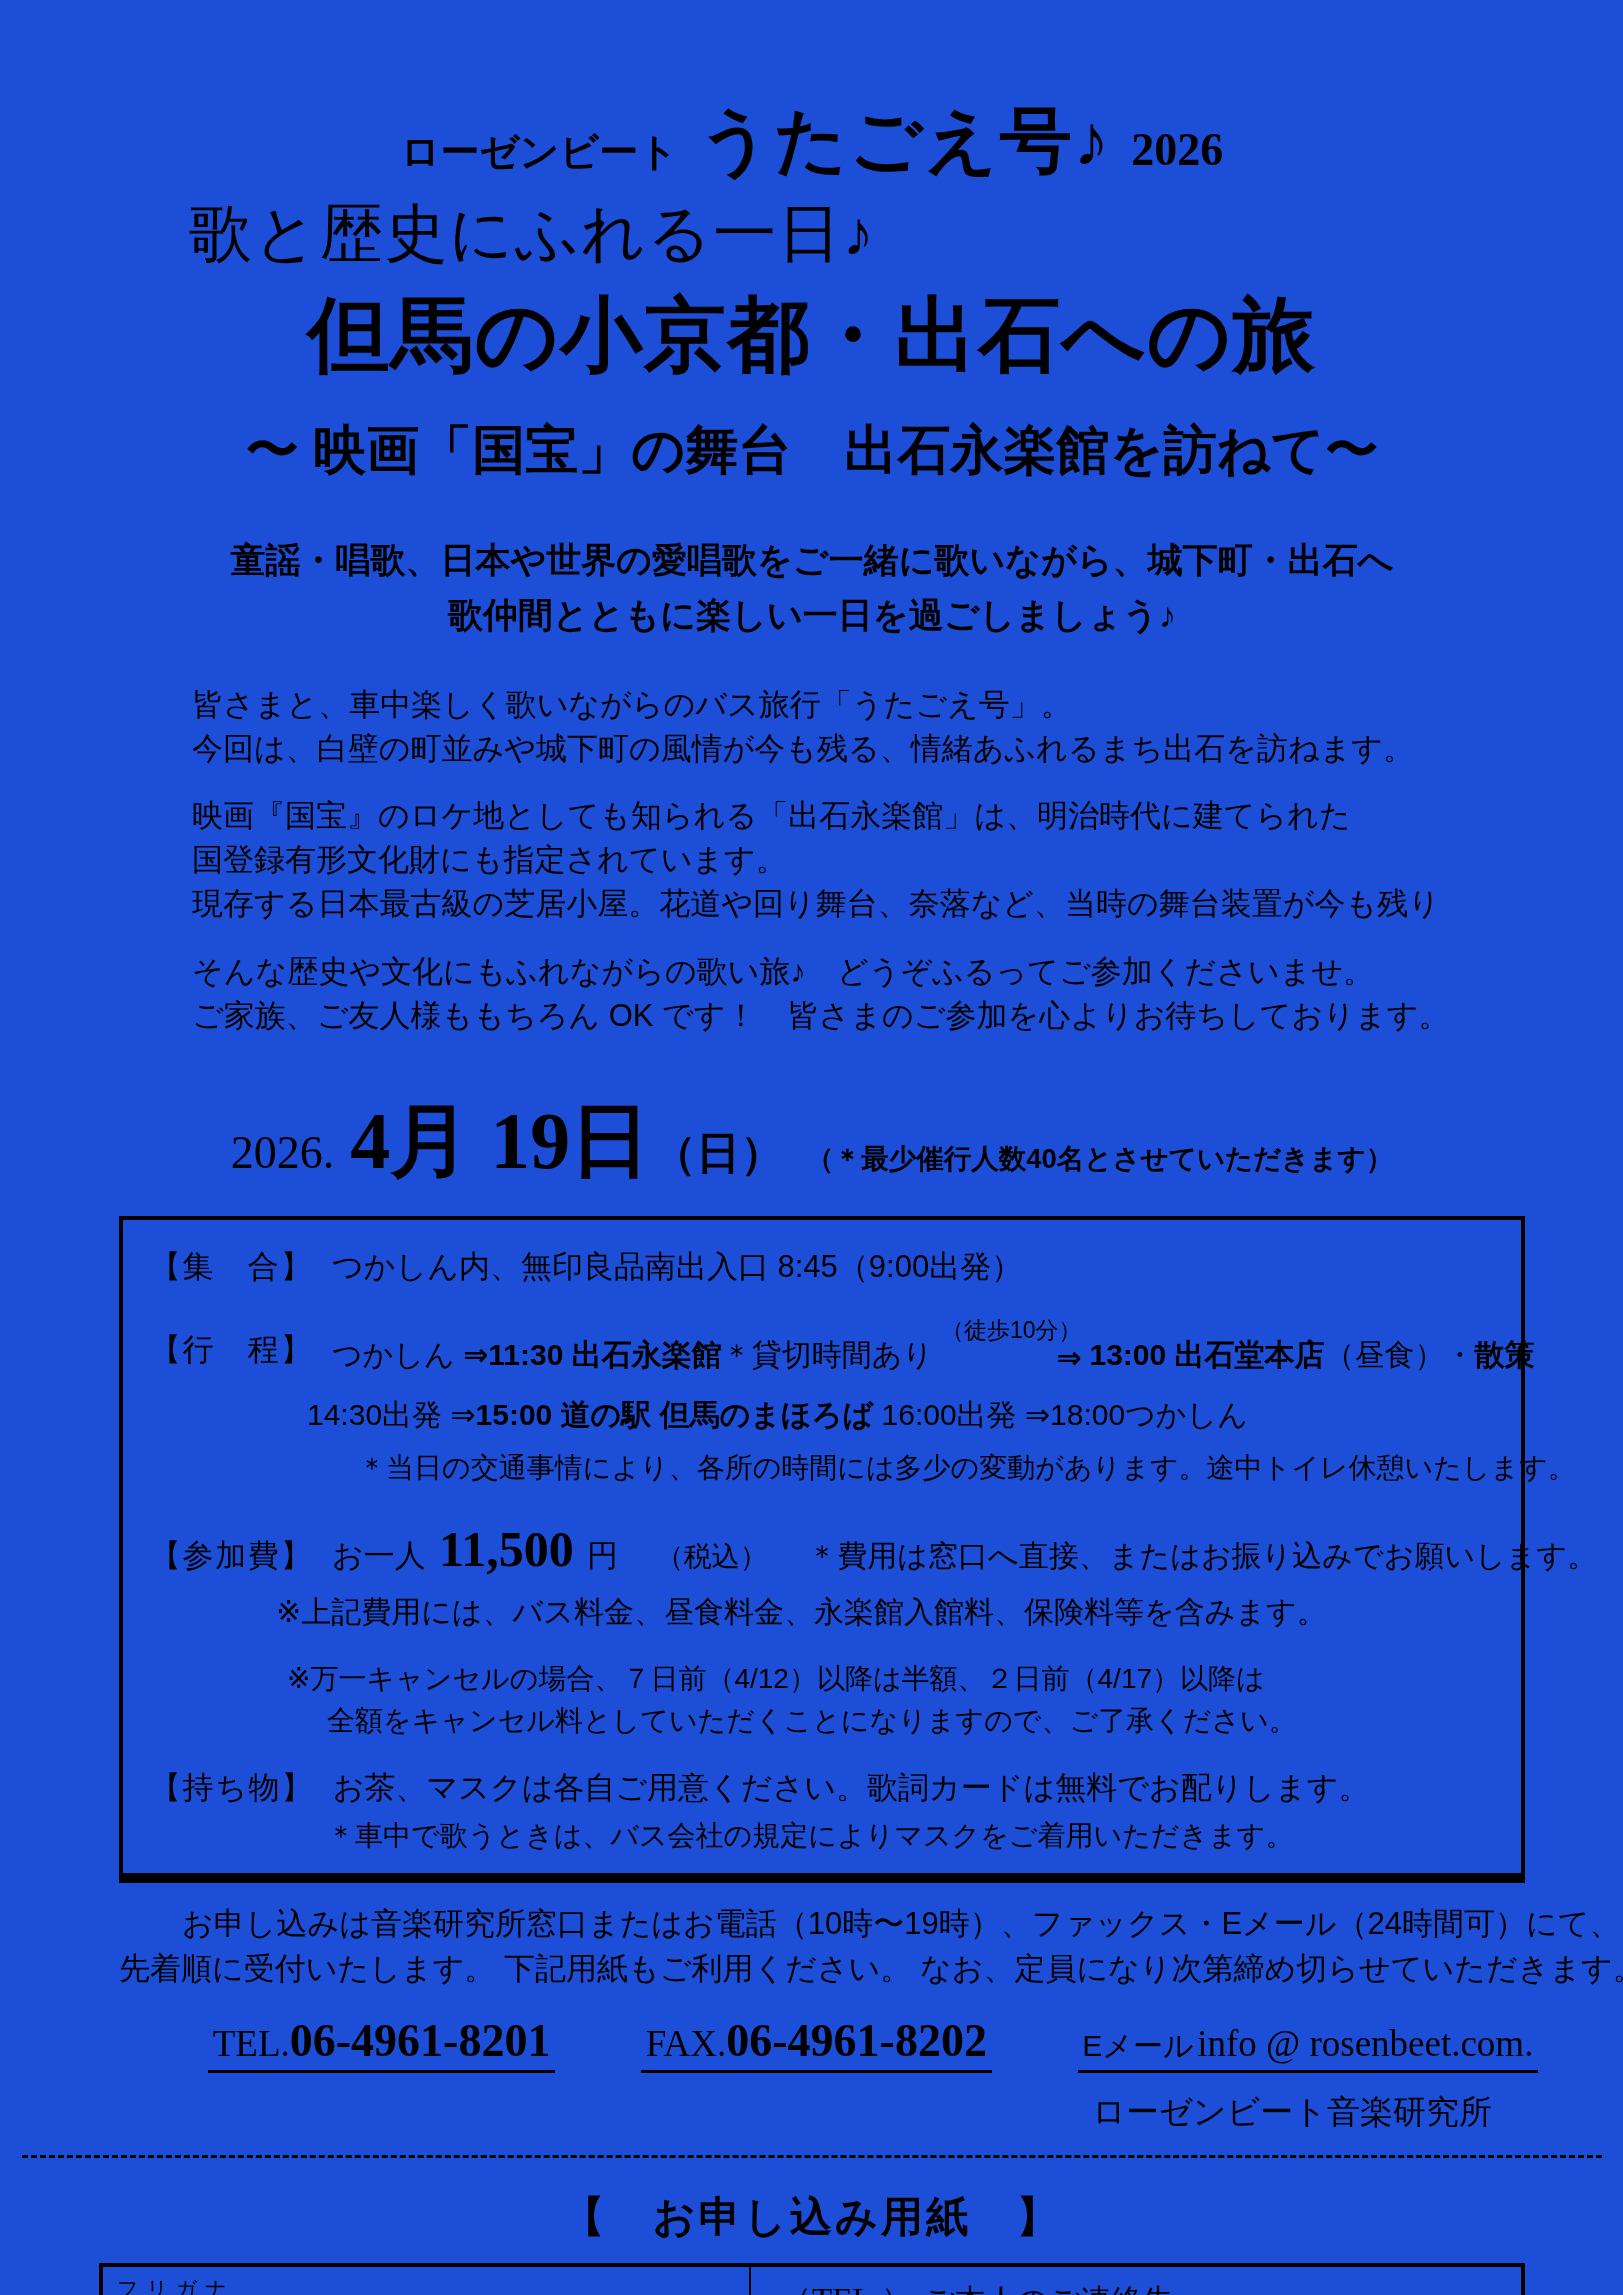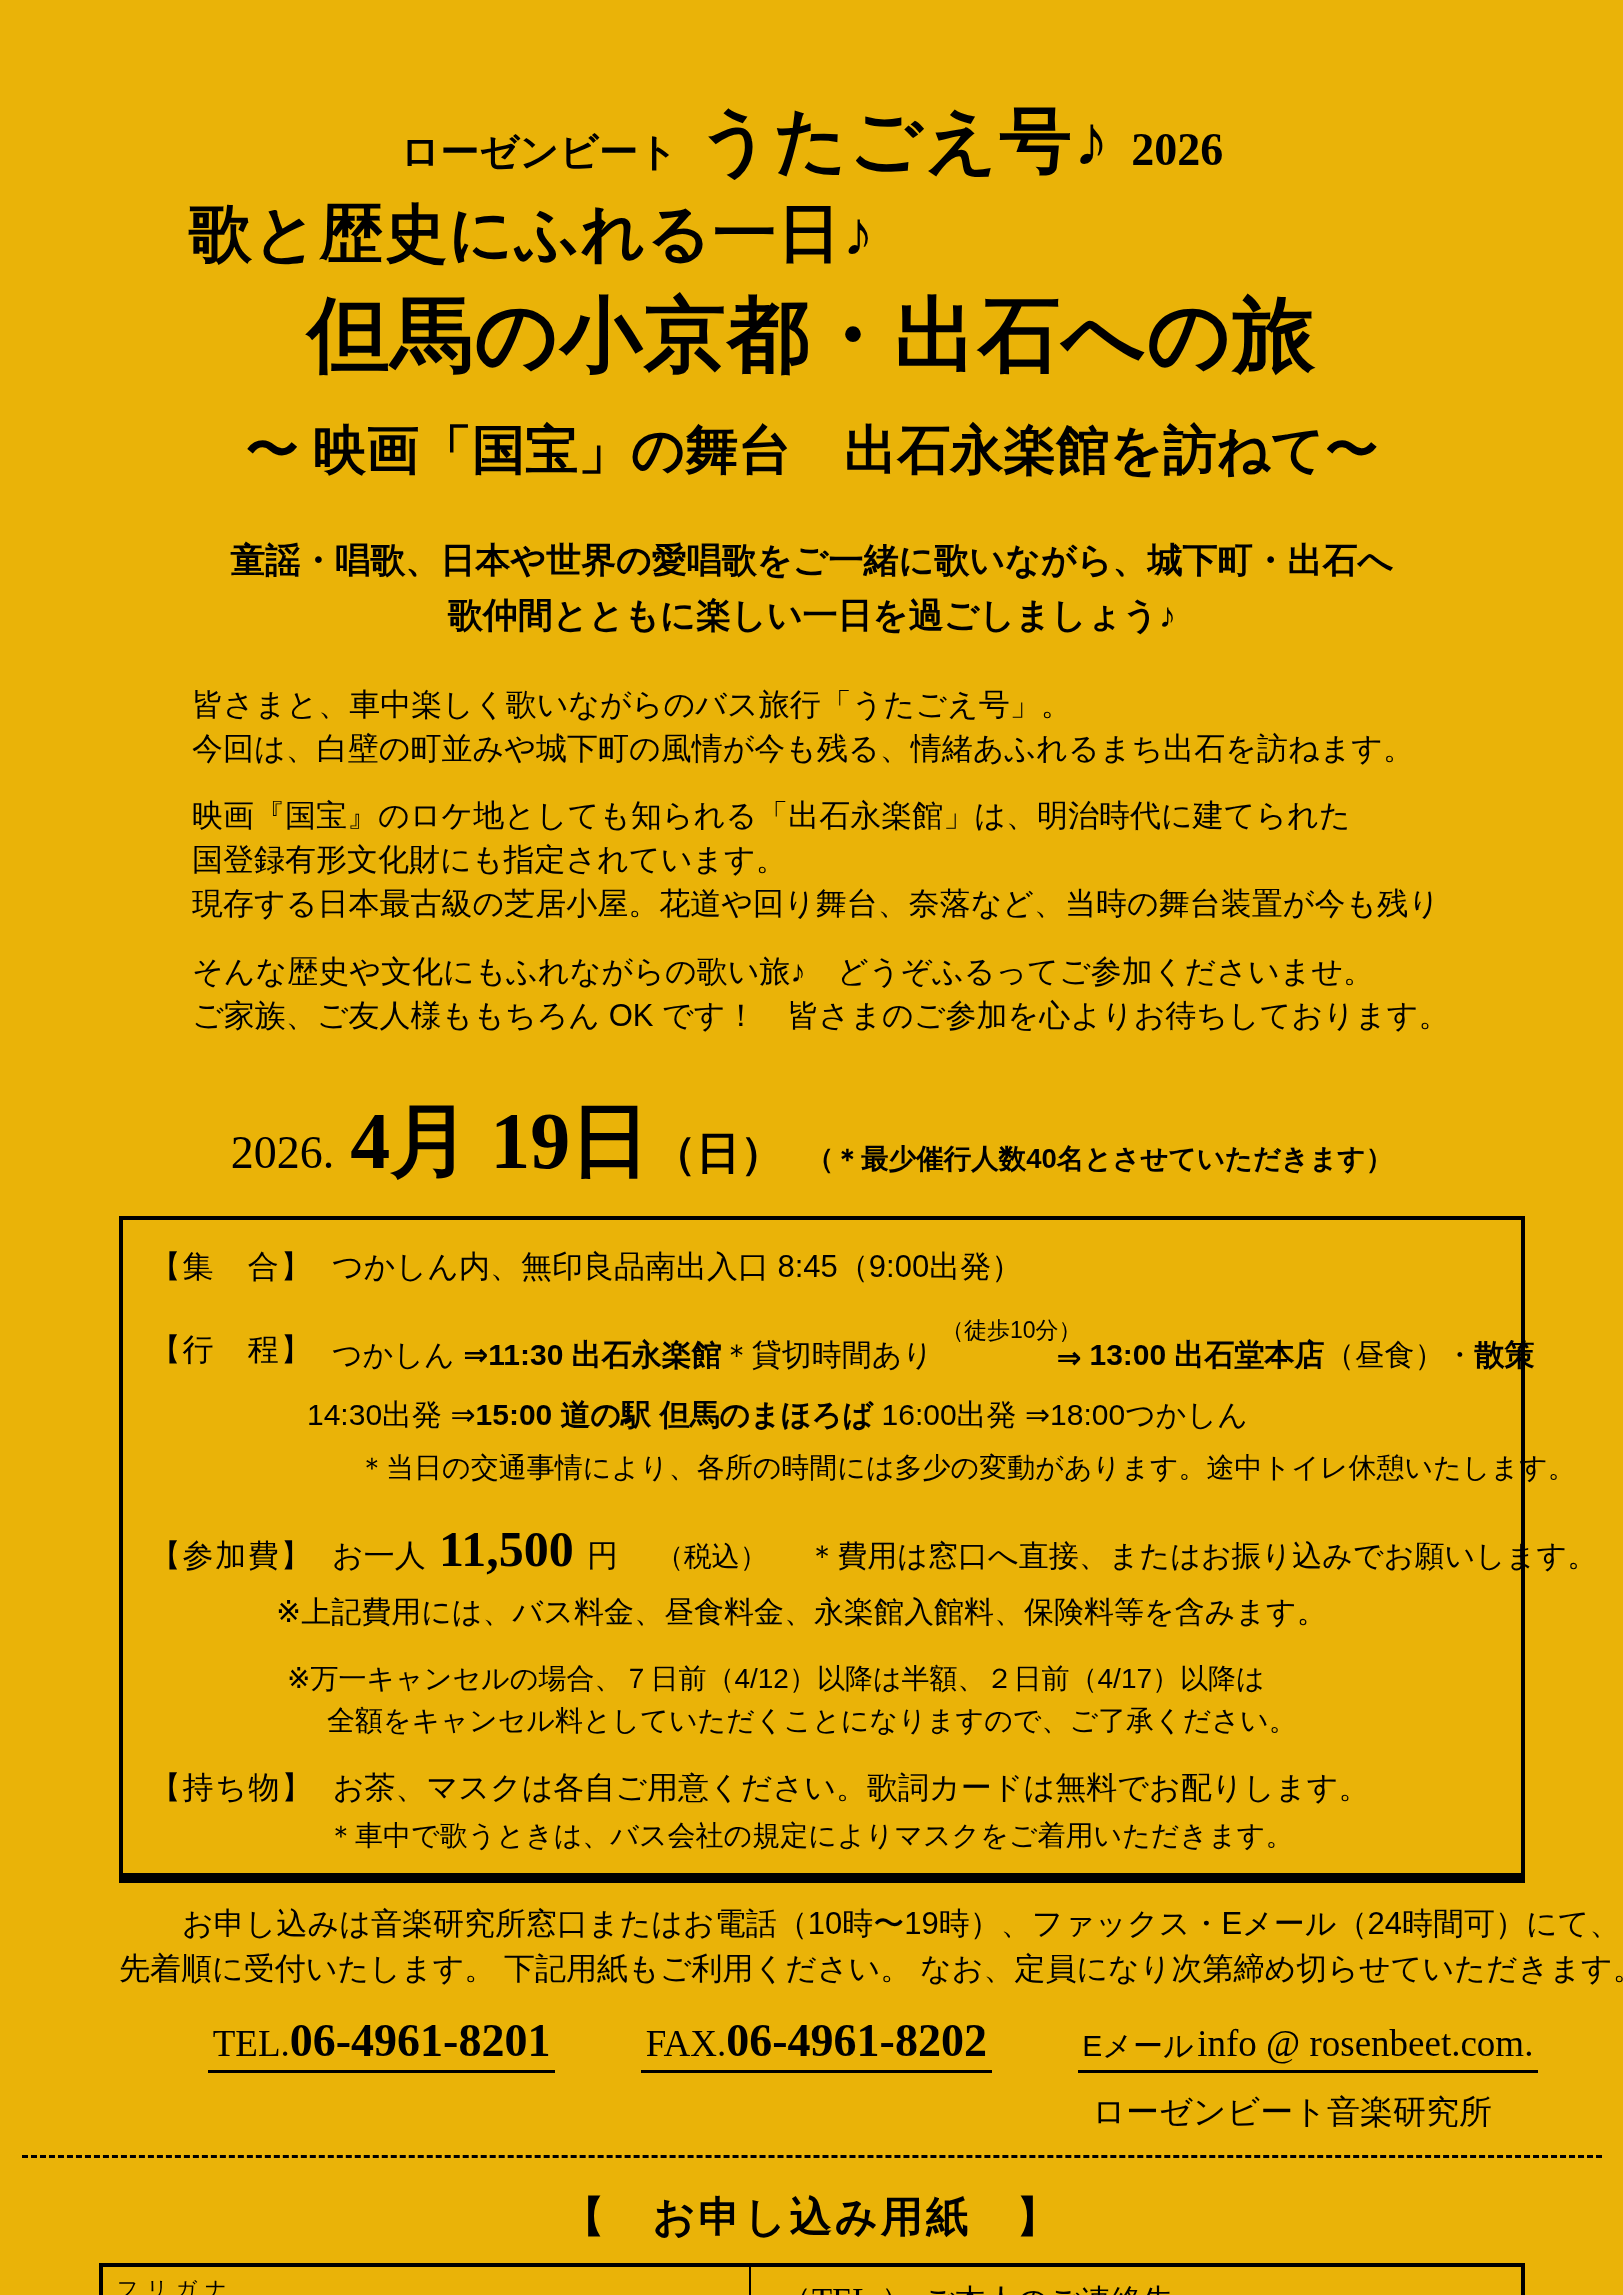--- a/index.html
+++ b/index.html
@@ -1,30 +1,30 @@
 <!DOCTYPE html>
 <html style="font-size:12.6px"><head>
 <meta charset="utf-8">
 <style>
   html,body { margin:0; padding:0; background:#e8e8e8; }
   .page {
     position:relative; width:1624px; height:2295px; margin:0 auto;
-    background:#eab308; color:#000;
+    background:#1d4ed8; color:#000;
     font-family:"Liberation Sans","DejaVu Sans",sans-serif;
     overflow:hidden;
   }
 
   
   .title-row { margin-top:93px; text-align:center; white-space:nowrap; }
   .title-row .inner { display:inline-flex; align-items:baseline; gap:20.4px; }
   .t-brand { font-size:39px; font-weight:800; }
   .t-name  { font-size:72px; font-weight:900; letter-spacing:1.6px; }
   .t-year  { font-size:46px; font-weight:700; font-family:"Liberation Serif","DejaVu Serif",serif; }
 
-  .tagline { margin:1.6px 0 0 189px; font-size:63px; font-weight:700; letter-spacing:1.6px; white-space:nowrap; }
+  .tagline { margin:1.6px 0 0 189px; font-size:63px; font-weight:400; letter-spacing:1.6px; white-space:nowrap; }
   .main-title { margin-top:4.7px; text-align:center; font-size:82px; font-weight:900; letter-spacing:1.6px; white-space:nowrap; }
   .subtitle { margin-top:24px; text-align:center; font-size:53px; font-weight:700; white-space:nowrap; }
 
   .lead { margin-top:46px; text-align:center; font-size:35px; font-weight:800; line-height:1.55; }
   .lead div { white-space:nowrap; }
 
   .paras { margin:41px 110px 0 192px; font-size:31px; line-height:1.42; }
   .paras .p { margin-bottom:23.6px; }
   .paras div { white-space:nowrap; }
 

